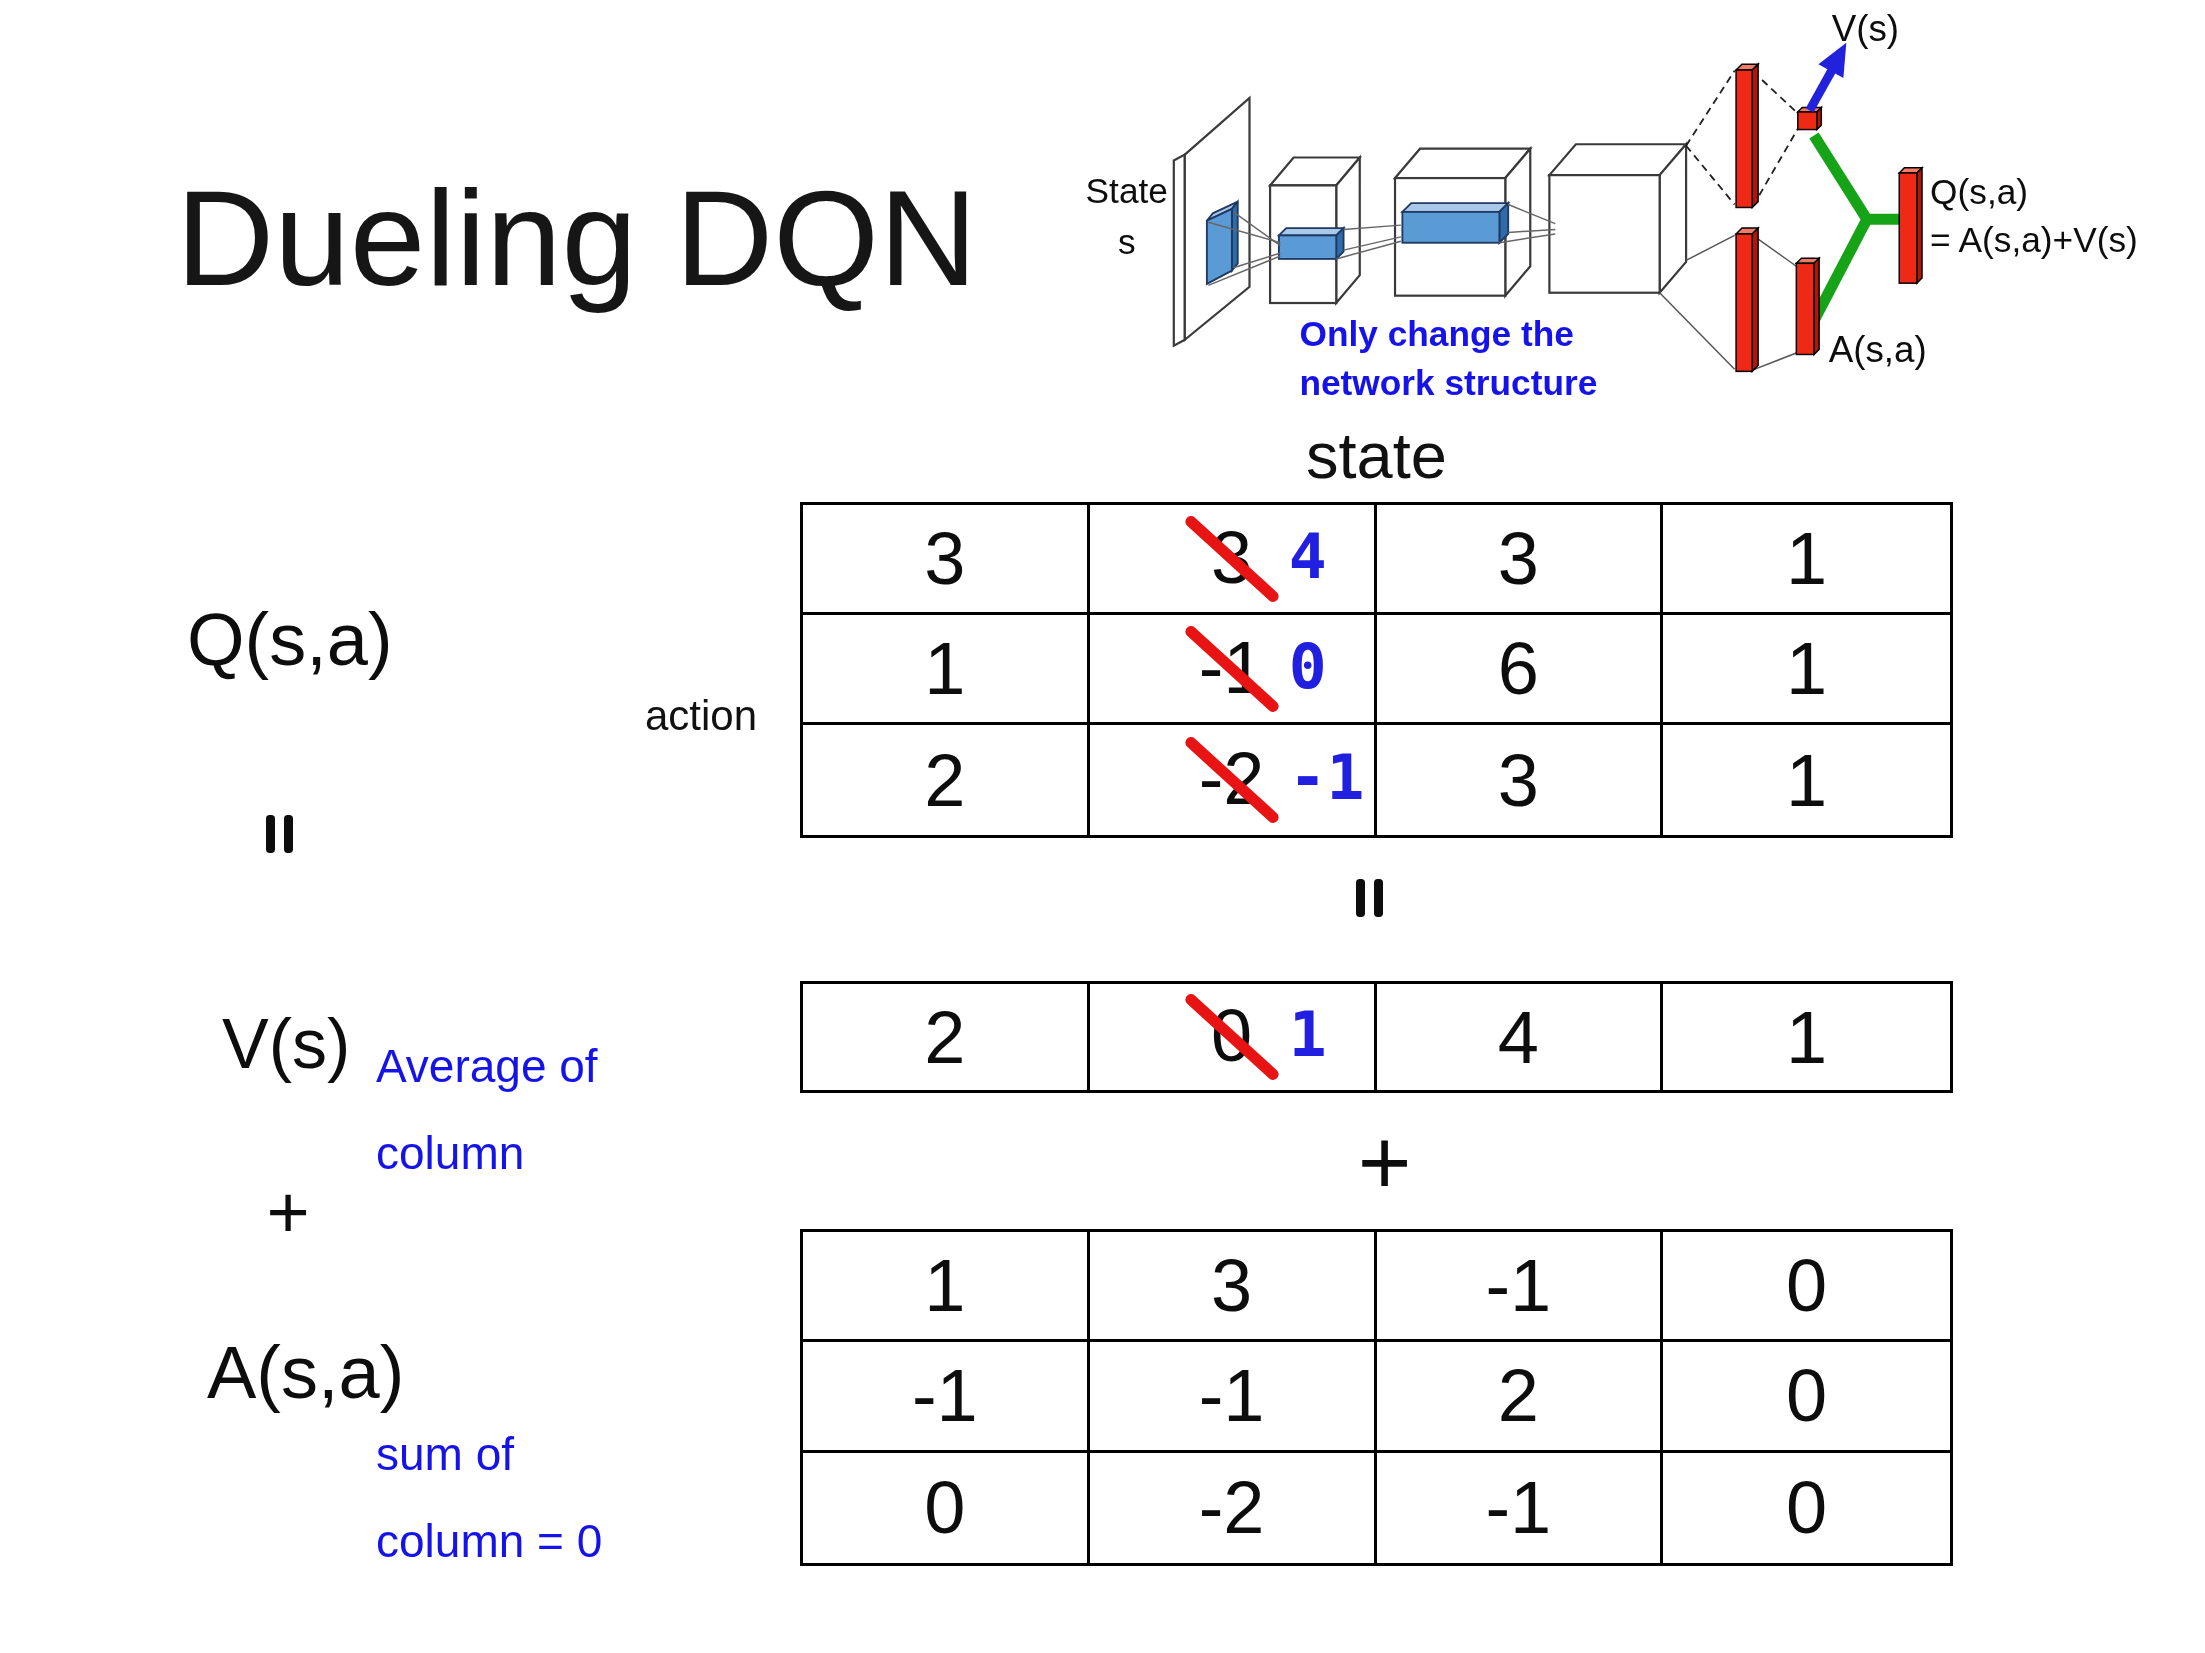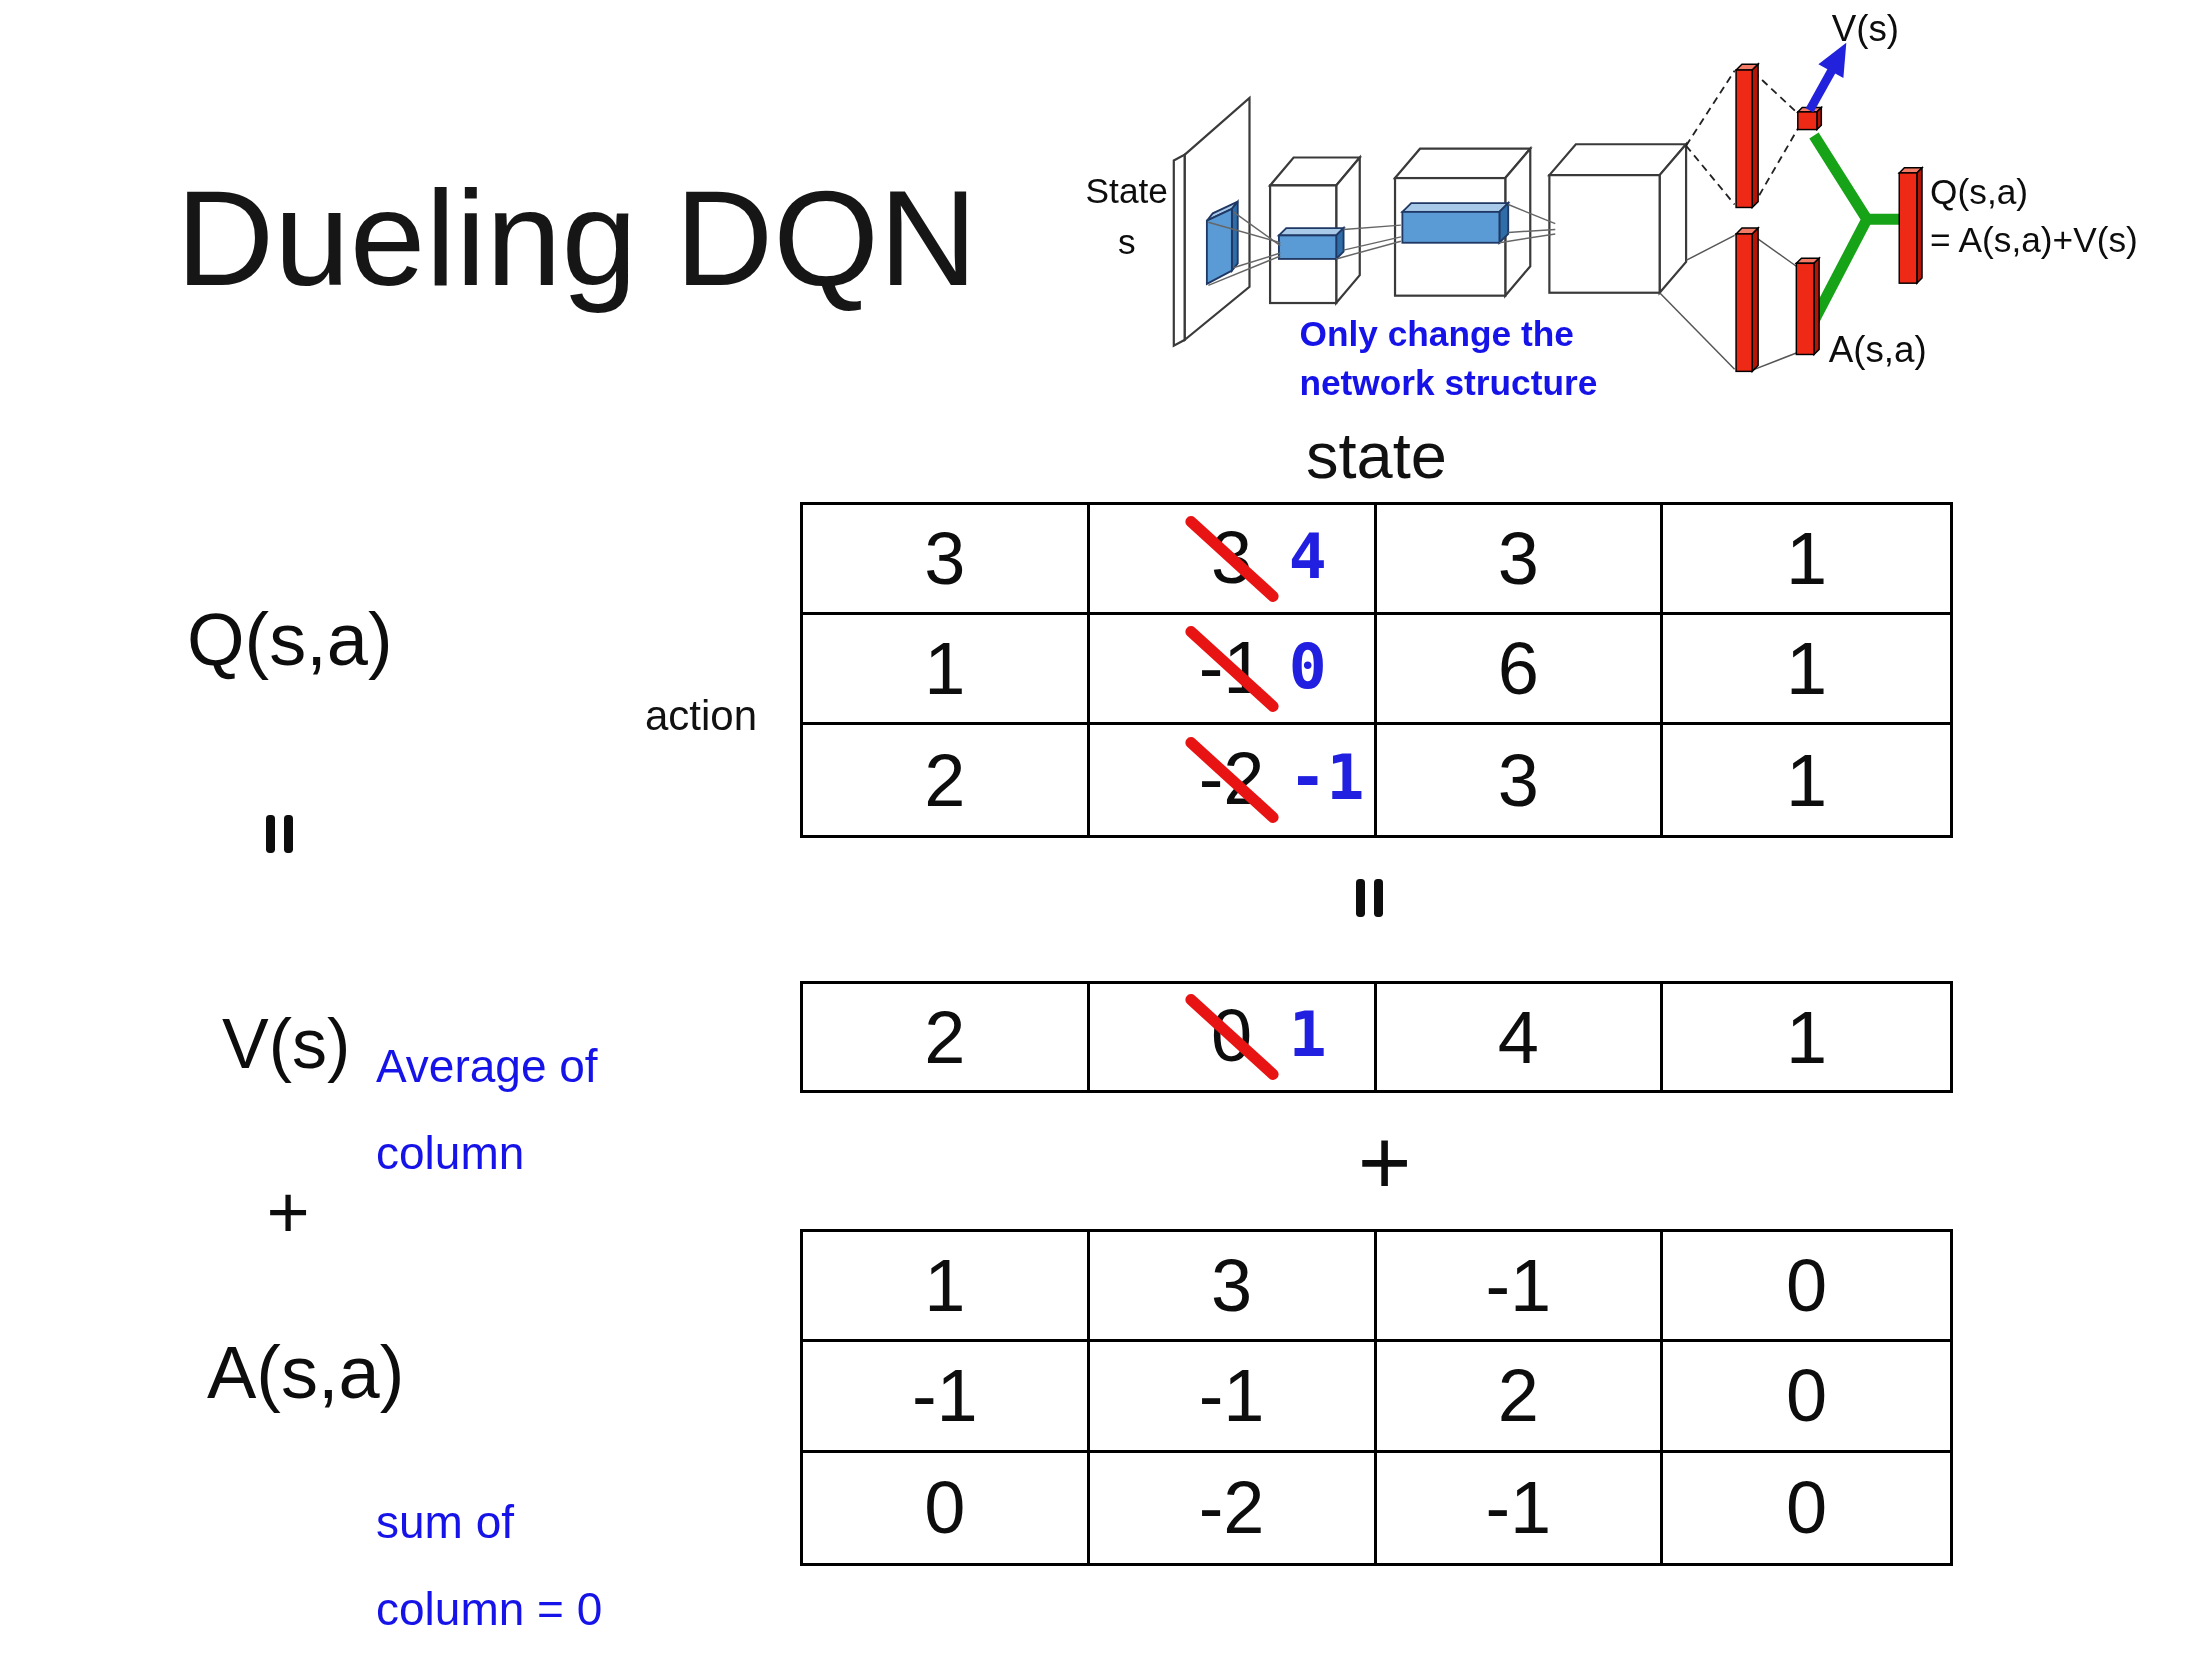--- a/index.html
+++ b/index.html
@@ -16,21 +16,21 @@
   #plus-left{left:244px;top:1175px;width:88px;height:74px;font-size:74px;}
   #plus-center{left:1333px;top:1111px;width:103px;height:103px;font-size:92px;}
   
   .rot-eq{display:flex;gap:9.6px;}
   .rot-eq .bar{width:8.8px;height:38px;background:#0d0d0d;border-radius:3.7px;}
   #eq-left{left:266px;top:815px;}
   #eq-center{left:1356px;top:879px;}
   
   .blue-note{font-size:46px;line-height:87px;white-space:pre-line;}
   #avg-note{left:376px;top:1023px;}
-  #sum-note{left:376px;top:1479px;}
+  #sum-note{left:376px;top:1411px;}
   
   #state-axis{left:800px;top:418px;width:1153px;text-align:center;font-size:65px;}
   #action-axis{left:463px;top:644px;width:294px;text-align:right;font-size:42px;margin-top:48px;}
   
   .mtable{position:absolute;border:3.7px solid #000;display:grid;background:#fff;box-sizing:border-box;}
   #q-table{left:800px;top:502px;width:1153px;height:336px;
            grid-template-columns:repeat(4,1fr);grid-template-rows:repeat(3,1fr);}
   #v-table{left:800px;top:981px;width:1153px;height:112px;
            grid-template-columns:repeat(4,1fr);grid-template-rows:1fr;}
   #a-table{left:800px;top:1229px;width:1153px;height:337px;

